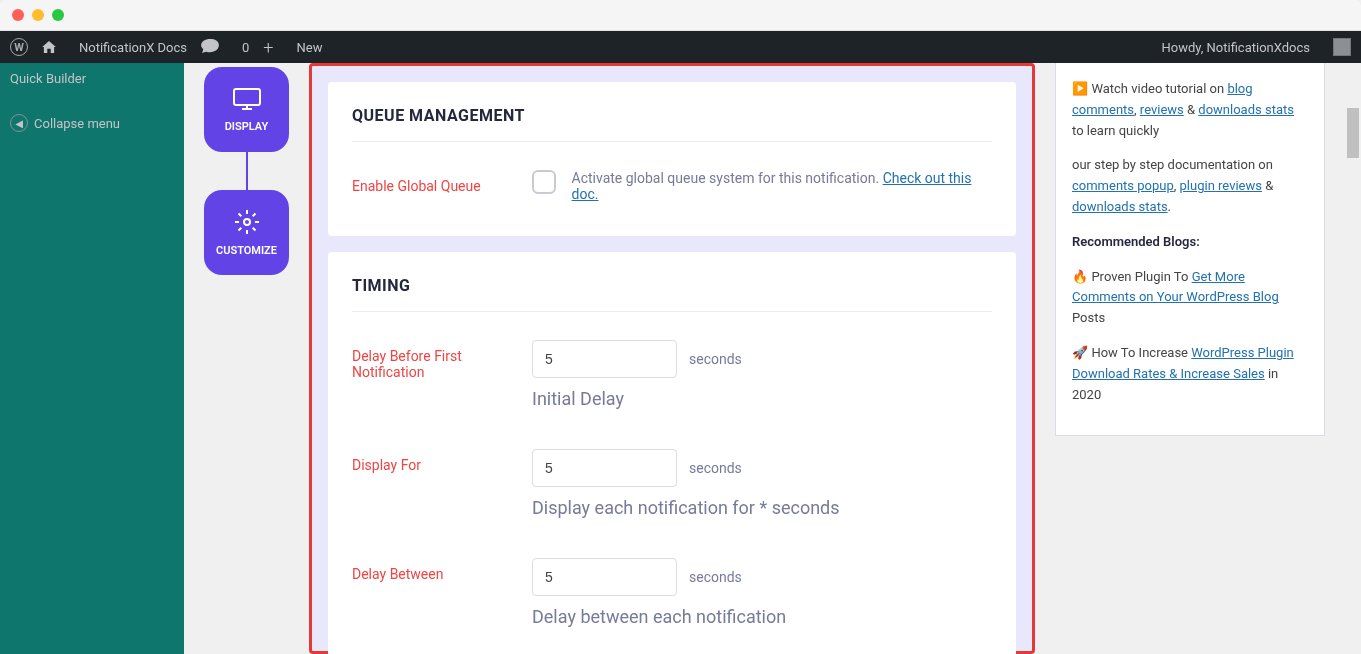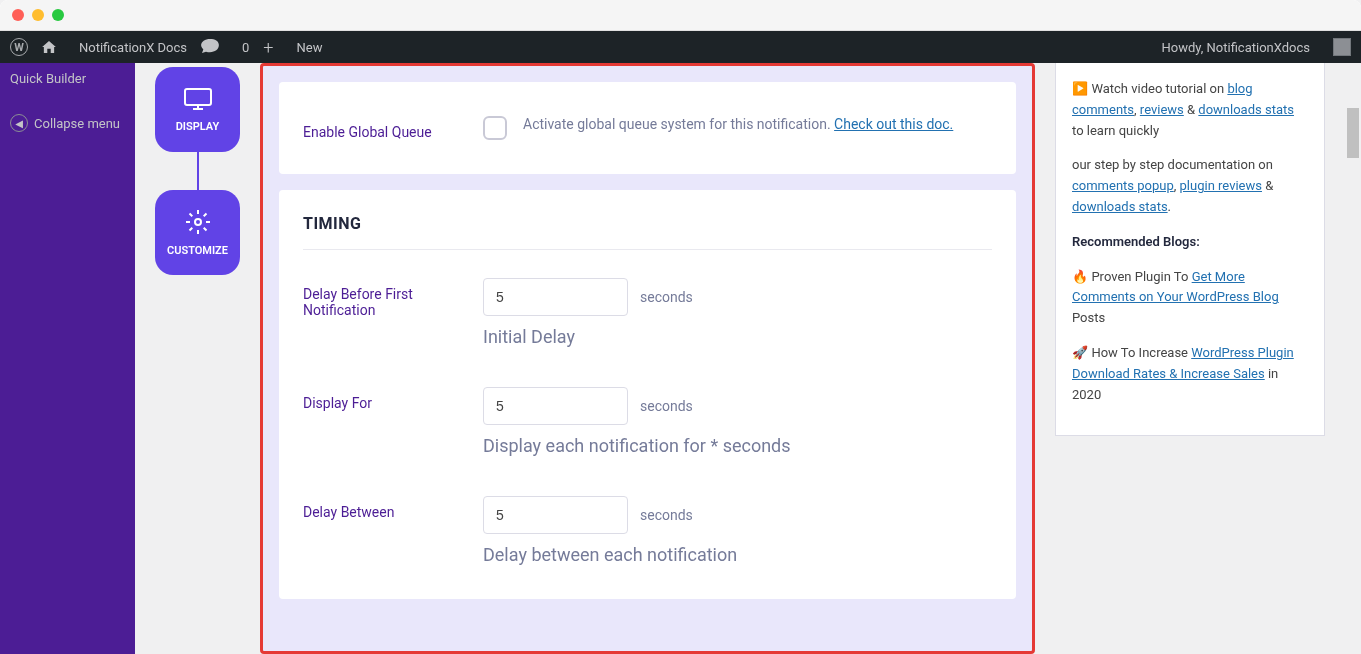--- a/index.html
+++ b/index.html
@@ -23,21 +23,21 @@
     .home-icon { width: 14px; height: 12px; display: inline-block; }
     .home-icon svg { fill: #c3c4c7; }
     .comment-icon svg { fill: #c3c4c7; width: 18px; height: 16px; }
     .plus-icon { font-size: 18px; font-weight: 300; color: #c3c4c7; }
     .avatar { width: 18px; height: 18px; background: #8c8f94; border: 1px solid #72777c; }
     
     
     .main-layout { flex: 1; display: flex; overflow: hidden; }
     
     
-    .wp-sidebar { width: 135px; background: #4c1d95; color: #8c8f94; padding-top: 0; font-size: 14px; }
+    .wp-sidebar { width: 184px; background: #0f766e; color: #8c8f94; padding-top: 0; font-size: 14px; }
     .wp-sidebar-item { padding: 8px 10px; color: #c3c4c7; font-size: 13px; cursor: pointer; }
     .collapse-btn { display: flex; align-items: center; gap: 6px; padding: 8px 10px; color: #c3c4c7; font-size: 13px; cursor: pointer; margin-top: 12px; }
     .collapse-arrow { width: 18px; height: 18px; border-radius: 50%; border: 1px solid #8c8f94; display: flex; align-items: center; justify-content: center; font-size: 10px; }
     
     
     .content-area { flex: 1; background: #f0f0f1; display: flex; overflow-y: auto; }
     .content-inner { flex: 1; padding: 0 20px; display: flex; gap: 20px; }
     
     
     .steps-col { display: flex; flex-direction: column; align-items: center; padding-top: 4px; }
@@ -46,21 +46,21 @@
     .step-connector { width: 2px; height: 38px; background: #6143e6; }
     .monitor-icon svg { fill: none; stroke: #fff; stroke-width: 2; }
     .gear-icon svg { fill: none; stroke: #fff; stroke-width: 2; }
     
     
     .main-panel { flex: 1; border: 3px solid #e53935; padding: 16px; background: #e9e7fb; border-radius: 4px; }
     .section-card { background: #fff; border-radius: 4px; padding: 24px; margin-bottom: 16px; }
     .section-title { font-size: 16px; font-weight: 700; color: #23283d; letter-spacing: 0.5px; margin-bottom: 18px; padding-bottom: 16px; border-bottom: 1px solid #e9e9ef; }
     
     .field-row { display: flex; align-items: flex-start; gap: 20px; padding: 10px 0; }
-    .field-label { width: 160px; color: #4c1d95; font-size: 14px; padding-top: 8px; }
+    .field-label { width: 160px; color: #ef4444; font-size: 14px; padding-top: 8px; }
     .field-control { flex: 1; }
     
     .checkbox-row { display: flex; align-items: flex-start; gap: 16px; }
     .custom-checkbox { width: 24px; height: 24px; border: 2px solid #c9c9d6; border-radius: 6px; cursor: pointer; }
     .checkbox-desc { color: #757b99; font-size: 14px; }
     .doc-link { color: #2271b1; text-decoration: underline; cursor: pointer; }
     
     .input-inline { display: flex; align-items: center; gap: 12px; }
     .text-input { width: 145px; padding: 10px 12px; border: 1px solid #dcdce6; border-radius: 4px; font-size: 14px; color: #444; }
     .unit-text { color: #757b99; font-size: 14px; }
@@ -149,20 +149,21 @@
                   <circle cx="13" cy="13" r="3"></circle>
                   <path d="M13 1v4M13 21v4M1 13h4M21 13h4M4.5 4.5l2.8 2.8M18.7 18.7l2.8 2.8M4.5 21.5l2.8-2.8M18.7 7.3l2.8-2.8"></path>
                 </svg>
             </span>
             <span>CUSTOMIZE</span>
           </div>
         </div>
 
         <div class="main-panel">
           <div class="section-card">
+            <div class="section-title">QUEUE MANAGEMENT</div>
             <div class="field-row">
               <div class="field-label">Enable Global Queue</div>
               <div class="field-control">
                 <div class="checkbox-row">
                   <div class="custom-checkbox"></div>
                   <div class="checkbox-desc">
                     <span>Activate global queue system for this notification. </span><a class="doc-link">Check out this doc.</a>
                   </div>
                 </div>
               </div>

